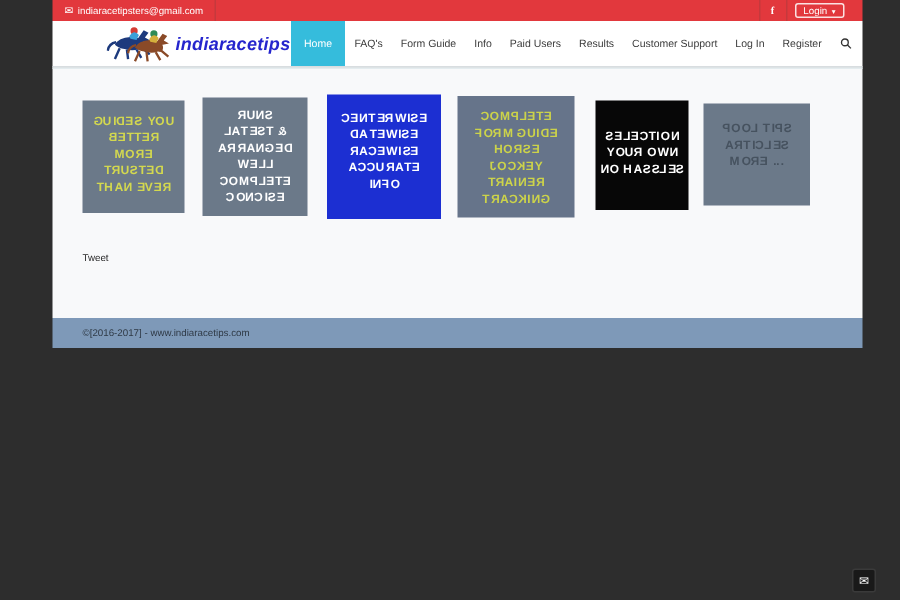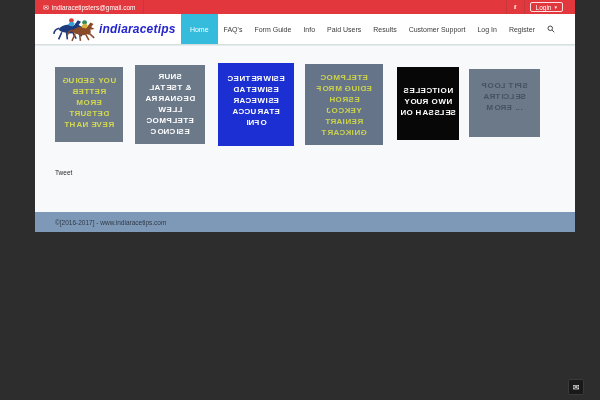--- a/index.html
+++ b/index.html
@@ -16,21 +16,21 @@
   .tb-email{display:flex;align-items:center;padding:0 8px;border-right:1px solid #c5393d;cursor:pointer;}
   .tb-email .env{font-size:7px;margin-right:3px;line-height:1;}
   .tb-spacer{flex:1;}
   .tb-div{width:1px;background:#c5393d;}
   .tb-fb{display:flex;align-items:center;justify-content:center;width:17px;font-weight:bold;font-size:7px;cursor:pointer;font-family:"Liberation Serif",serif;}
   .tb-login{display:flex;align-items:center;margin:2px 12px 2px 5px;border:1px solid rgba(255,255,255,.85);border-radius:2px;padding:0 5px;font-size:6.5px;cursor:pointer;}
   .tb-login .caret{font-size:5px;margin-left:3px;}
 
   
   .header{height:30px;background:#ffffff;border-bottom:1px solid #d8dde0;display:flex;align-items:stretch;}
-  .brand{display:flex;align-items:center;padding-left:18px;cursor:pointer;}
+  .brand{display:flex;align-items:center;padding-left:36px;cursor:pointer;}
   .brand svg{display:block;margin-right:2px;}
   .brand-name{font-size:12px;font-weight:bold;font-style:italic;color:#2525cd;letter-spacing:.2px;}
   .nav{margin-left:auto;display:flex;align-items:stretch;padding-right:14px;}
   .nav a{display:flex;align-items:center;padding:0 6px;font-size:7px;color:#3c3c3c;text-decoration:none;white-space:nowrap;}
   .nav a.active{background:#35bcdc;color:#fff;padding:0 9px;}
   .nav .search{display:flex;align-items:center;padding:0 6px;cursor:pointer;}
 
   
   .main{height:166px;background:#f8f9fa;border-top:1px solid #e4ecef;}
   .tiles{display:flex;align-items:flex-start;padding:17px 0 0 20px;}

